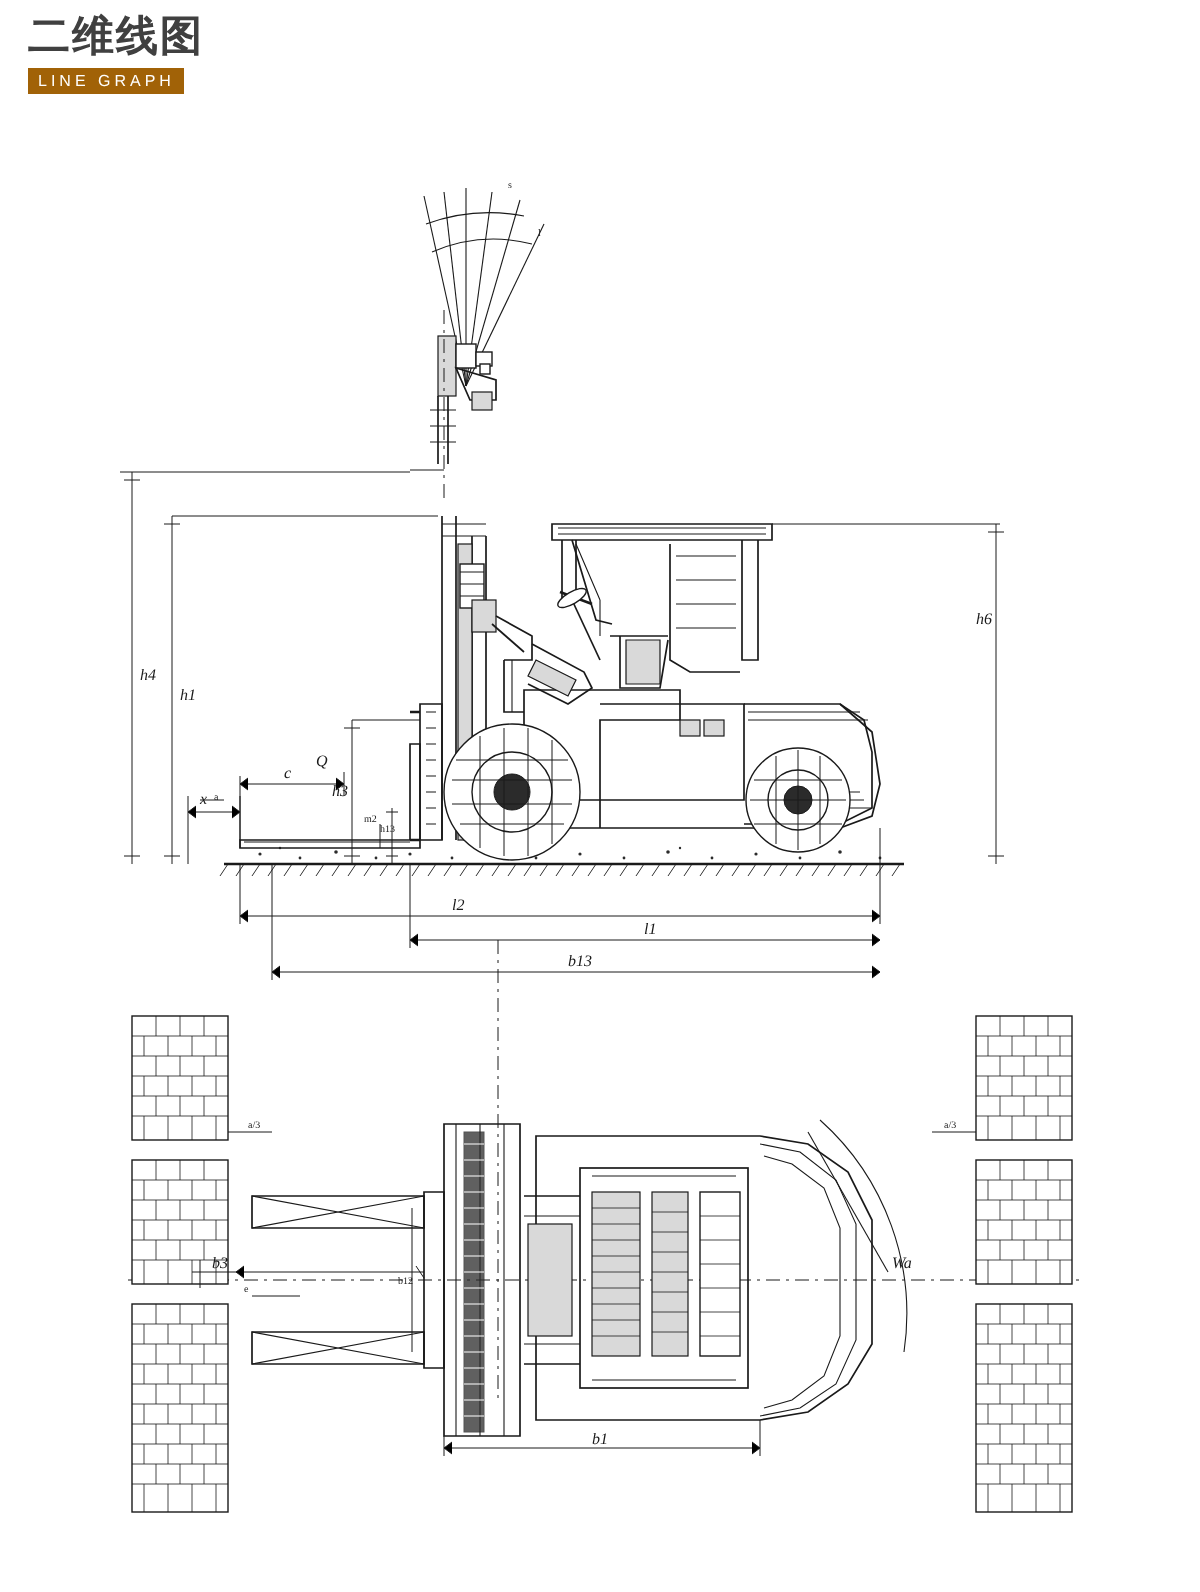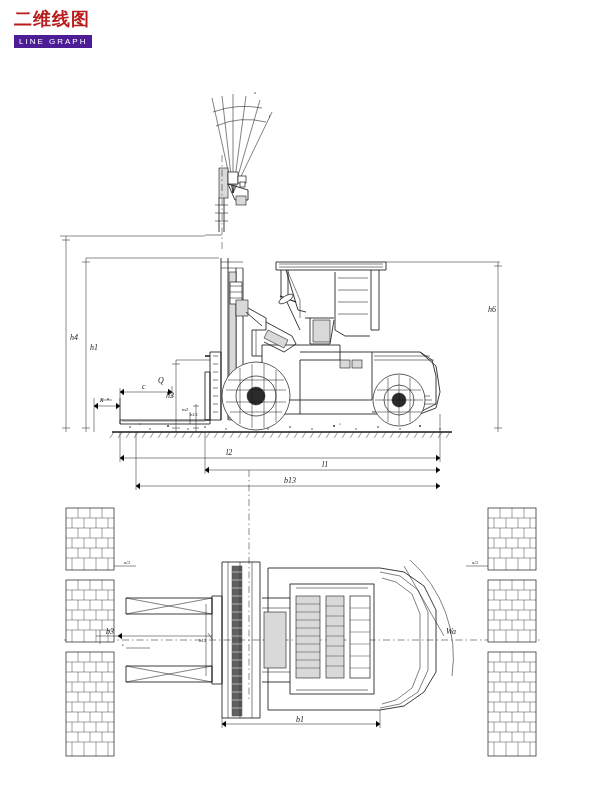--- a/index.html
+++ b/index.html
@@ -1,21 +1,21 @@
 <!DOCTYPE html>
 <html><head>
 <meta charset="utf-8">
 <style>
   html,body{margin:0;padding:0;background:#ffffff;}
   body{width:600px;height:796px;position:relative;font-family:"Liberation Sans",sans-serif;overflow:hidden;}
 
   
   .hdr{position:absolute;left:14px;top:8px;}
-  .hdr-cn{font-size:18px;font-weight:bold;color:#b91c1c;letter-spacing:1px;line-height:22px;}
-  .hdr-en{margin-top:3px;display:inline-block;background:#4c1d95;color:#ffffff;font-size:8px;letter-spacing:2px;padding:2px 5px 2px 5px;line-height:9px;}
+  .hdr-cn{font-size:21px;font-weight:bold;color:#404040;letter-spacing:1px;line-height:22px;}
+  .hdr-en{margin-top:3px;display:inline-block;background:#a16207;color:#ffffff;font-size:8px;letter-spacing:2px;padding:2px 5px 2px 5px;line-height:9px;}
 
   
   .canvas{position:absolute;left:0;top:0;width:600px;height:796px;}
   svg{display:block;}
 
   .ln{stroke:#1a1a1a;fill:none;}
   .thin{stroke-width:.55;}
   .med{stroke-width:.85;}
   .thick{stroke-width:1.3;}
   .dimln{stroke:#1a1a1a;stroke-width:.5;}

